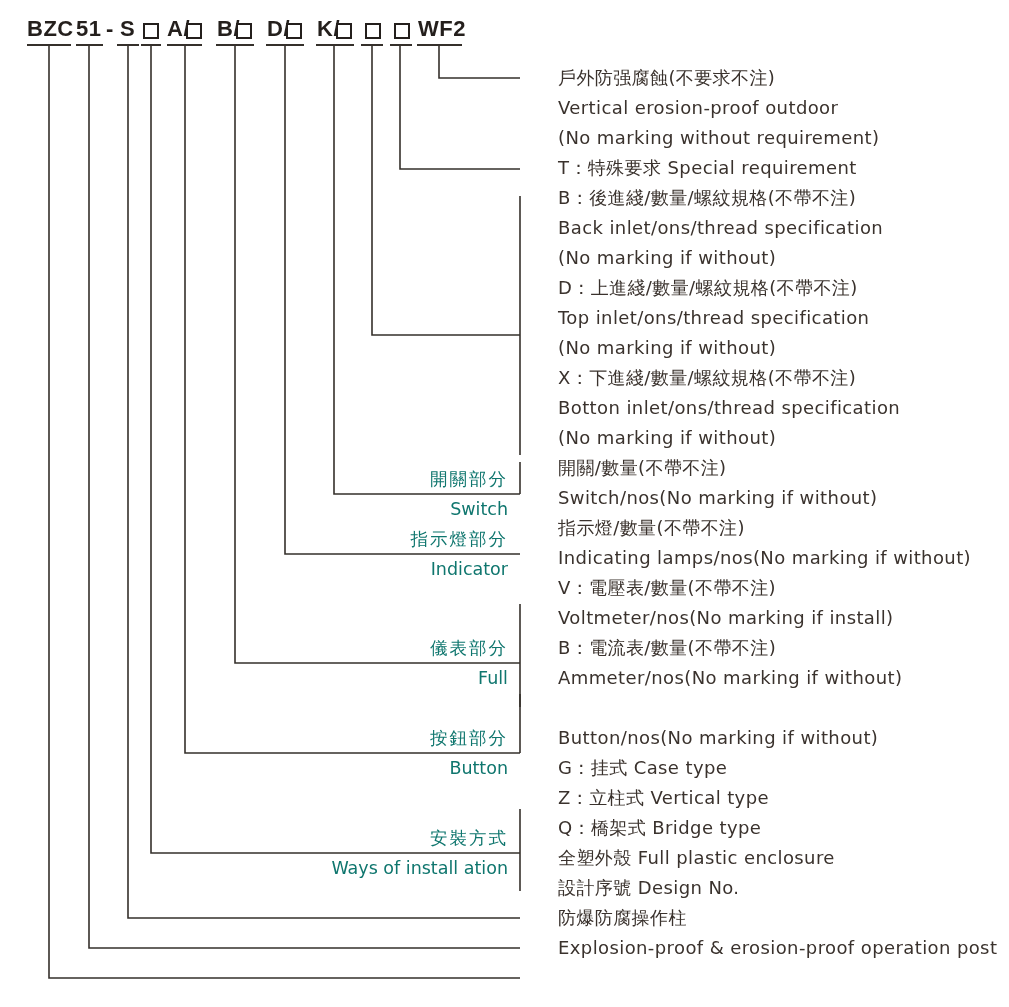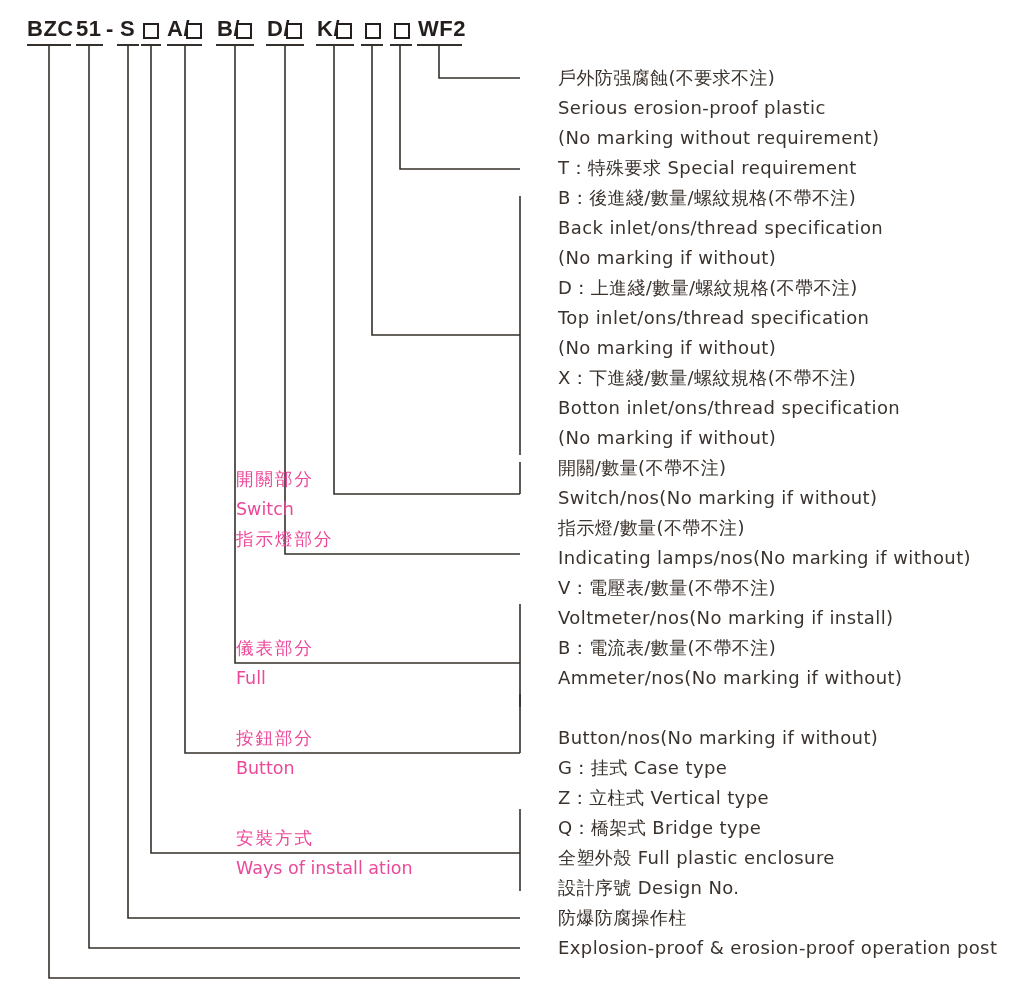--- a/index.html
+++ b/index.html
@@ -15,22 +15,22 @@
   }
   .code-box{
     position:absolute;top:23px;width:12px;height:12px;
     border:2.5px solid #241f1c;background:#fff;
   }
   .dl{
     position:absolute;left:558px;height:26px;line-height:26px;
     font-size:18px;letter-spacing:.4px;white-space:nowrap;color:#3a322d;
   }
   .lbl{
-    position:absolute;left:236px;width:280px;text-align:left;
-    height:24px;line-height:24px;font-size:17.5px;white-space:nowrap;color:#ec4899;
+    position:absolute;left:228px;width:280px;text-align:right;
+    height:24px;line-height:24px;font-size:17.5px;white-space:nowrap;color:#0f766e;
   }
   .lbl.zh{letter-spacing:2px;}
 </style>
 </head>
 <body>
 
 <div class="stage">
 
   <svg class="lines-svg" viewBox="0 0 1009 1007" xmlns="http://www.w3.org/2000/svg">
     <g stroke="#35302b" stroke-width="2" fill="none">
@@ -81,21 +81,21 @@
     <span class="code-seg" style="left:267px">D/</span>
     <span class="code-box" style="left:286px"></span>
     <span class="code-seg" style="left:317px">K/</span>
     <span class="code-box" style="left:336px"></span>
     <span class="code-box" style="left:365px"></span>
     <span class="code-box" style="left:394px"></span>
     <span class="code-seg" style="left:418px">WF2</span>
   </div>
 
   <div class="dl" style="top:65px">戶外防强腐蝕(不要求不注)</div>
-  <div class="dl" style="top:95px">Serious erosion-proof plastic</div>
+  <div class="dl" style="top:95px">Vertical erosion-proof outdoor</div>
   <div class="dl" style="top:125px">(No marking without requirement)</div>
   <div class="dl" style="top:185px">B：後進綫/數量/螺紋規格(不帶不注)</div>
   <div class="dl" style="top:155px">T：特殊要求 Special requirement</div>
   <div class="dl" style="top:215px">Back inlet/ons/thread specification</div>
   <div class="dl" style="top:245px">(No marking if without)</div>
   <div class="dl" style="top:275px">D：上進綫/數量/螺紋規格(不帶不注)</div>
   <div class="dl" style="top:305px">Top inlet/ons/thread specification</div>
   <div class="dl" style="top:335px">(No marking if without)</div>
   <div class="dl" style="top:365px">X：下進綫/數量/螺紋規格(不帶不注)</div>
   <div class="dl" style="top:395px">Botton inlet/ons/thread specification</div>
@@ -113,20 +113,21 @@
   <div class="dl" style="top:785px">Z：立柱式 Vertical type</div>
   <div class="dl" style="top:815px">Q：橋架式 Bridge type</div>
   <div class="dl" style="top:845px">全塑外殼 Full plastic enclosure</div>
   <div class="dl" style="top:875px">設計序號 Design No.</div>
   <div class="dl" style="top:905px">防爆防腐操作柱</div>
   <div class="dl" style="top:935px">Explosion-proof &amp; erosion-proof operation post</div>
 
   <div class="lbl zh" style="top:467px">開關部分</div>
   <div class="lbl" style="top:497px">Switch</div>
   <div class="lbl zh" style="top:527px">指示燈部分</div>
+  <div class="lbl" style="top:557px">Indicator</div>
   <div class="lbl zh" style="top:636px">儀表部分</div>
   <div class="lbl" style="top:666px">Full</div>
   <div class="lbl zh" style="top:726px">按鈕部分</div>
   <div class="lbl zh" style="top:826px">安裝方式</div>
   <div class="lbl" style="top:756px">Button</div>
   <div class="lbl" style="top:856px">Ways of install ation</div>
 
 </div>
 
 </body></html>

